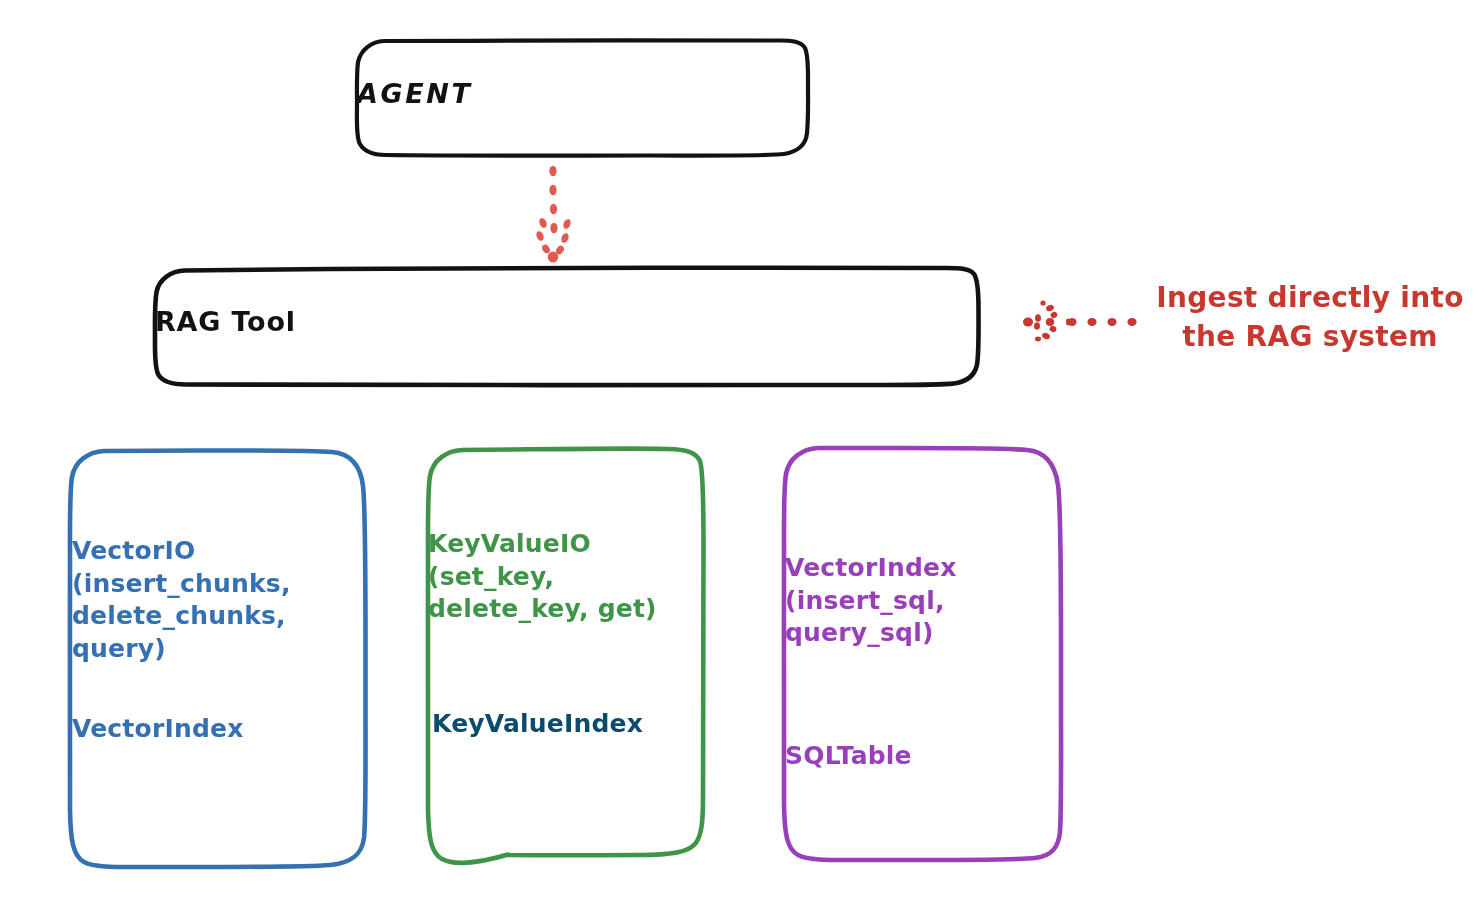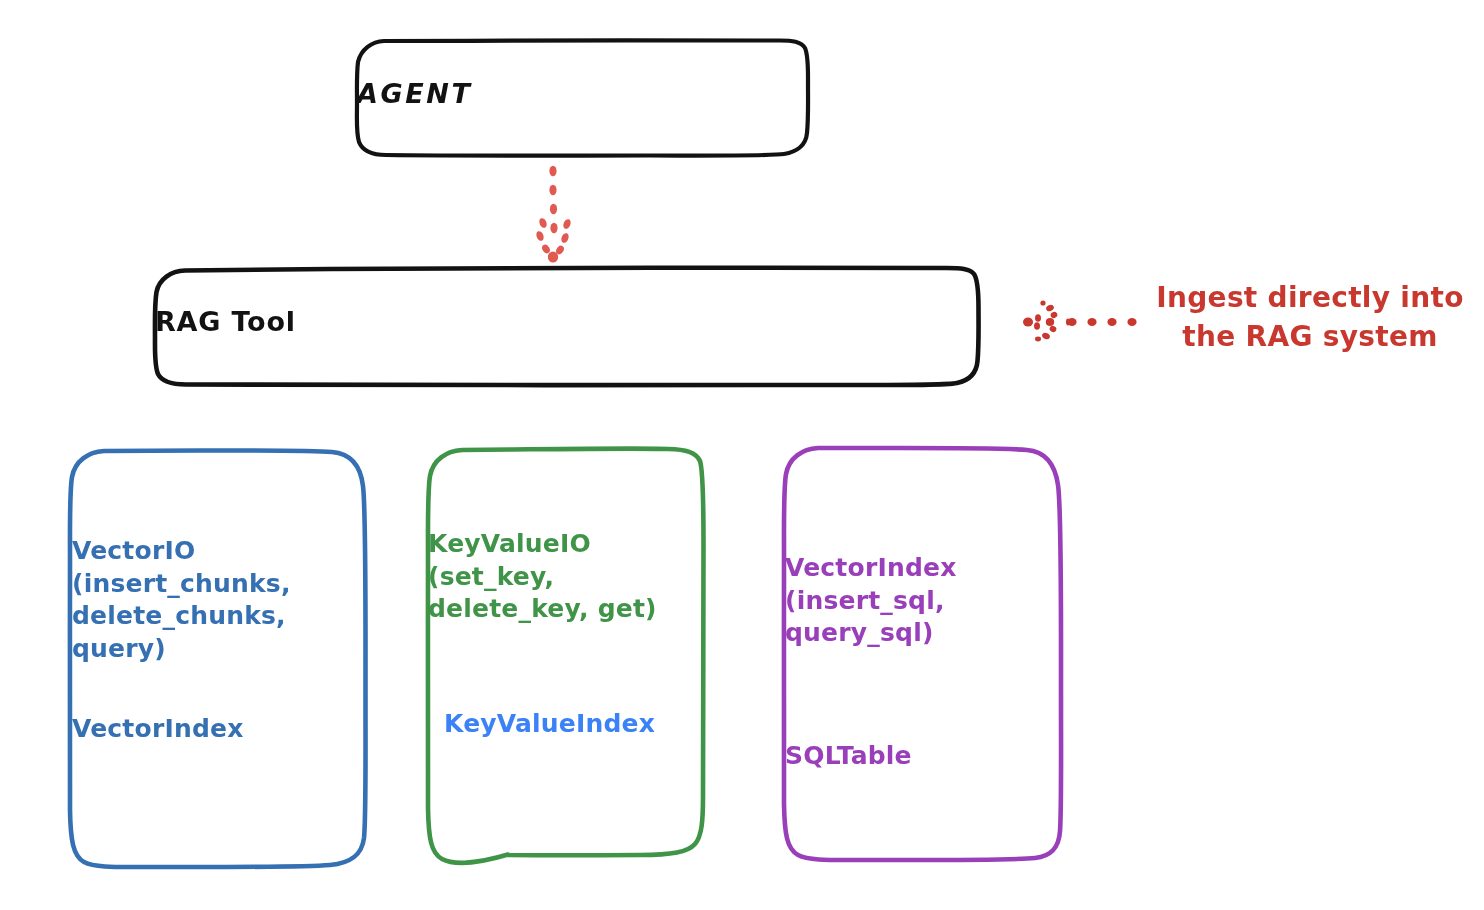--- a/index.html
+++ b/index.html
@@ -64,21 +64,21 @@
   .leaf-index {
     font-size: 25px;
     font-weight: 600;
     letter-spacing: 0.2px;
   }
 
   #vectorio-api   { left: 72px;  top: 535px; width: 292px; color: #3570b3; }
   #vectorio-index { left: 72px;  top: 713px; width: 292px; color: #3570b3; }
 
   #keyvalueio-api   { left: 428px; top: 528px; width: 282px; color: #3f9448; }
-  #keyvalueio-index { left: 444px; top: 708px; width: 282px; color: #3b82f6; }
+  #keyvalueio-index { left: 432px; top: 708px; width: 282px; color: #0c4a6e; }
 
   #relationalio-api   { left: 785px; top: 552px; width: 275px; color: #9a3fba; }
   #relationalio-index { left: 785px; top: 710px; width: 275px; color: #9a3fba; margin-top: 30px; }
 
   
   #ingest-note {
     position: absolute;
     left: 1144px;
     top: 279px;
     width: 332px;

